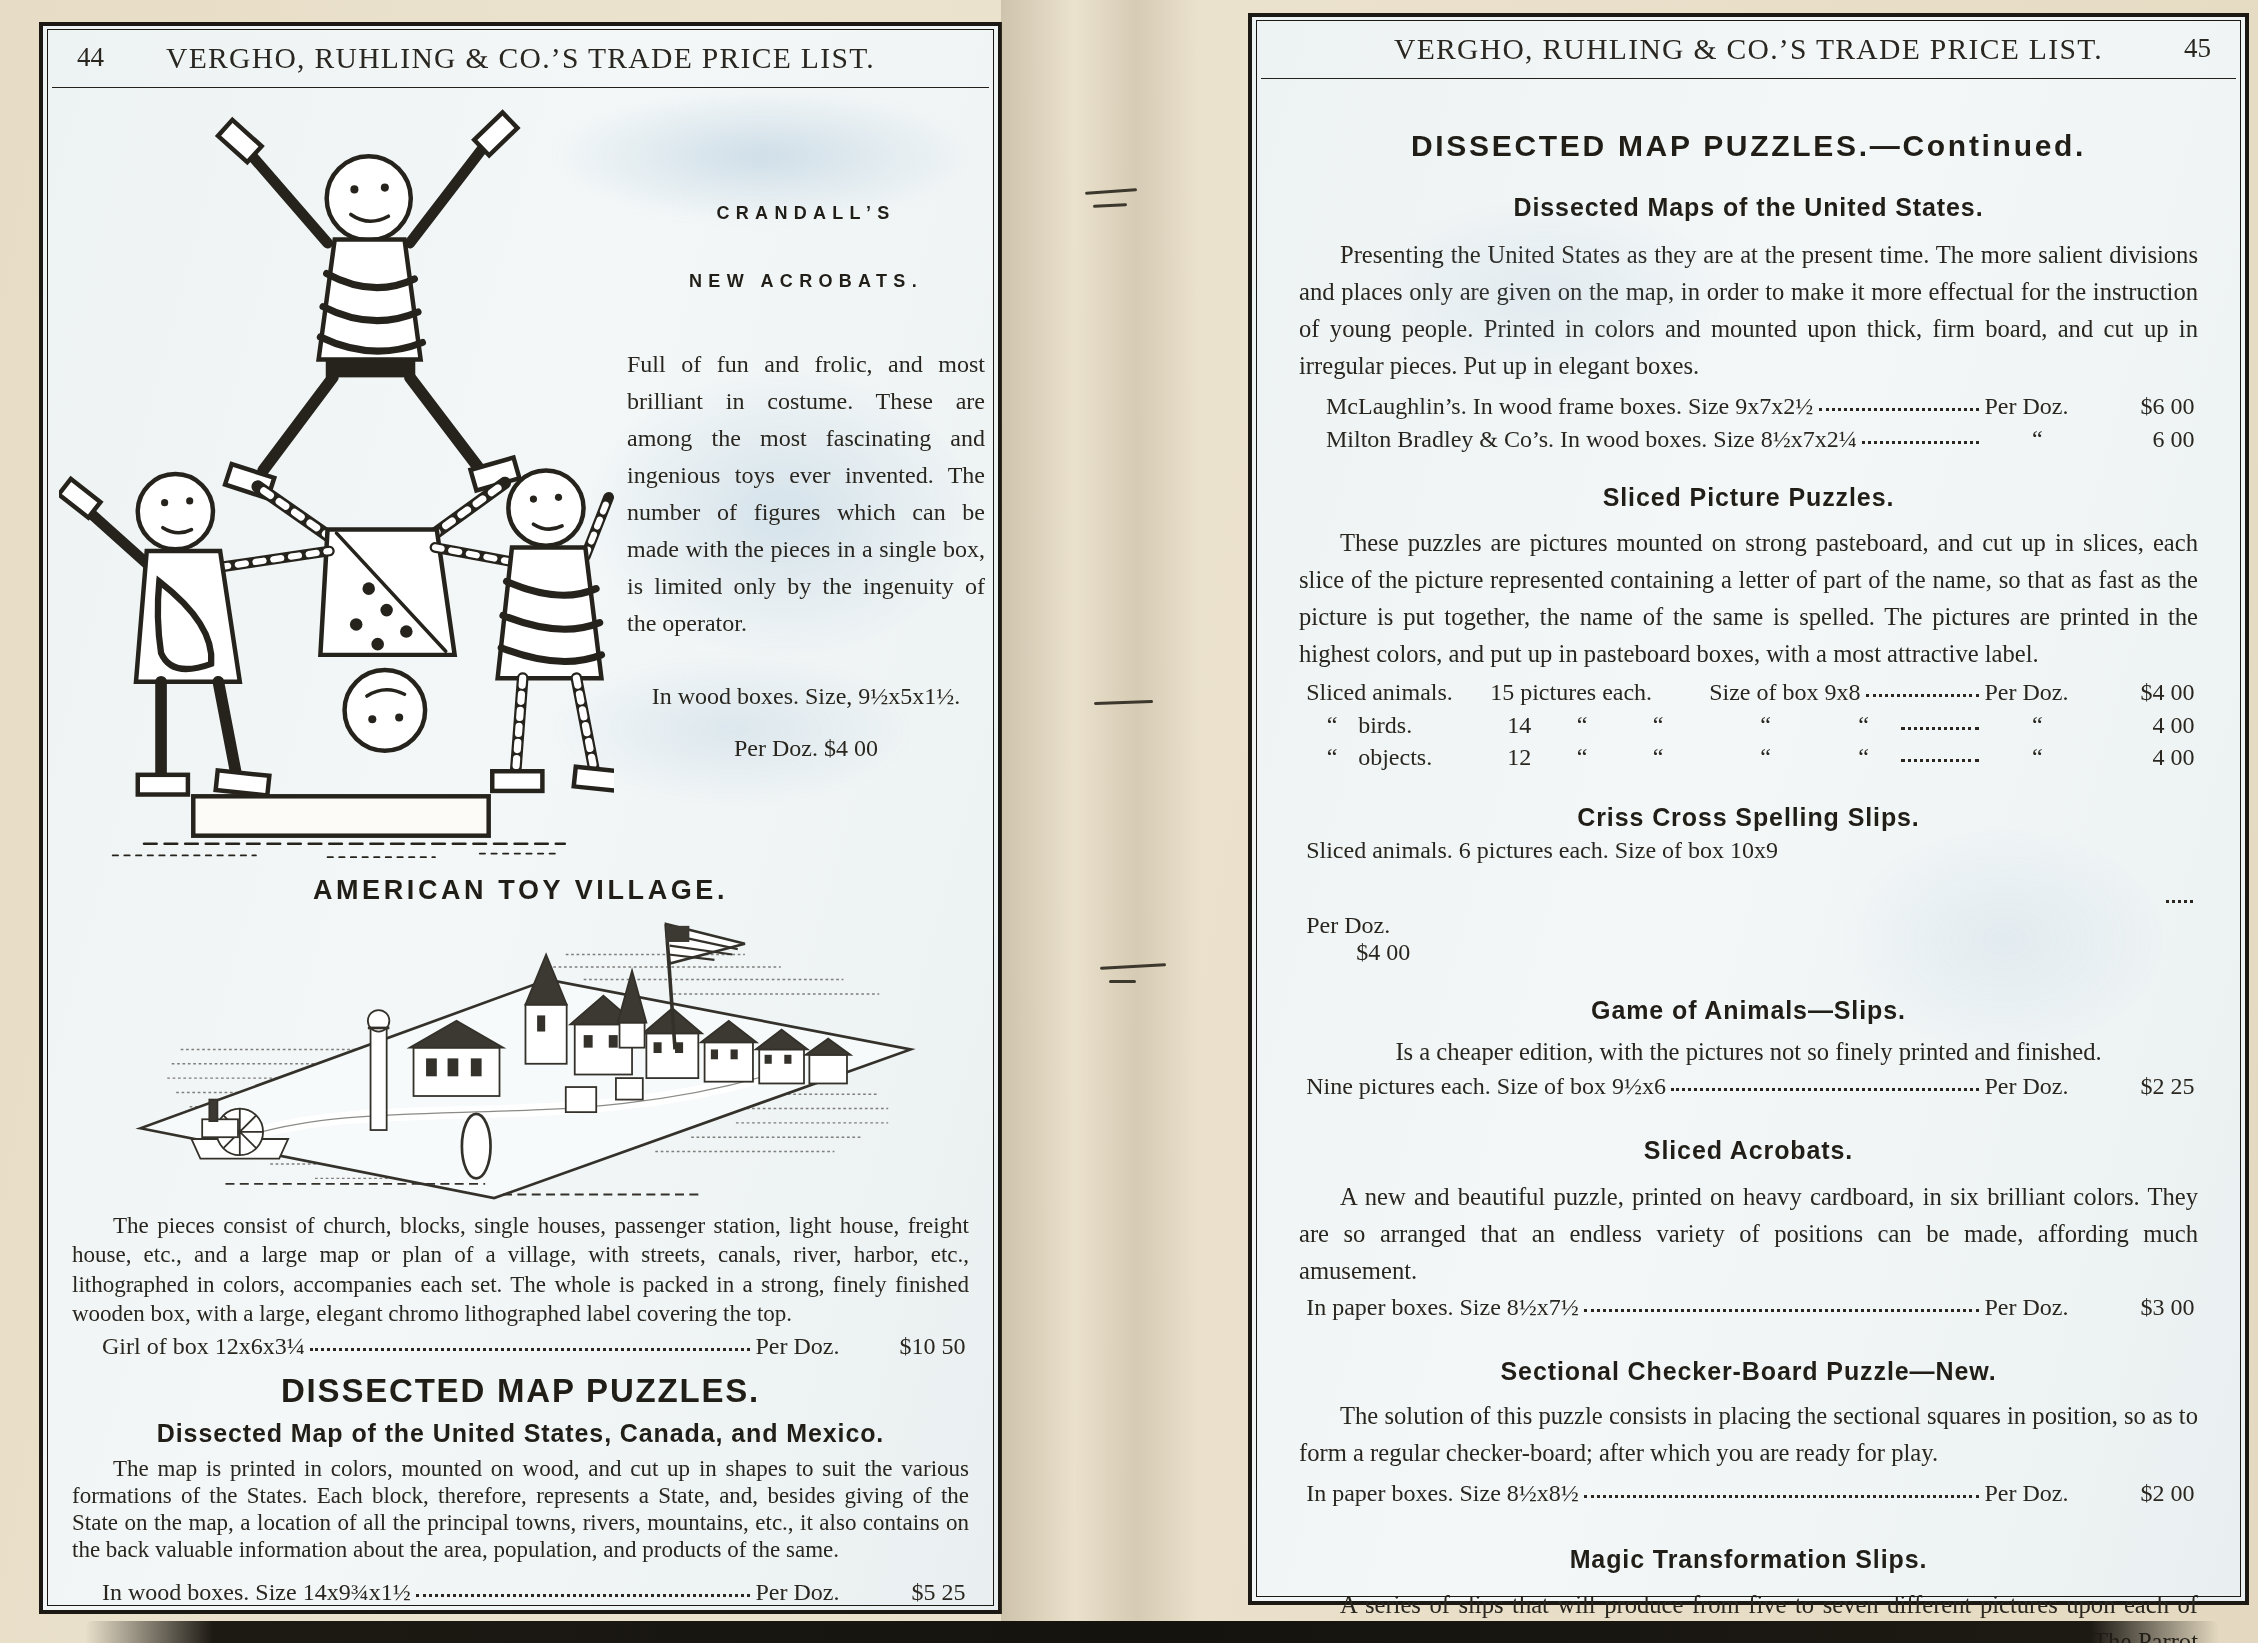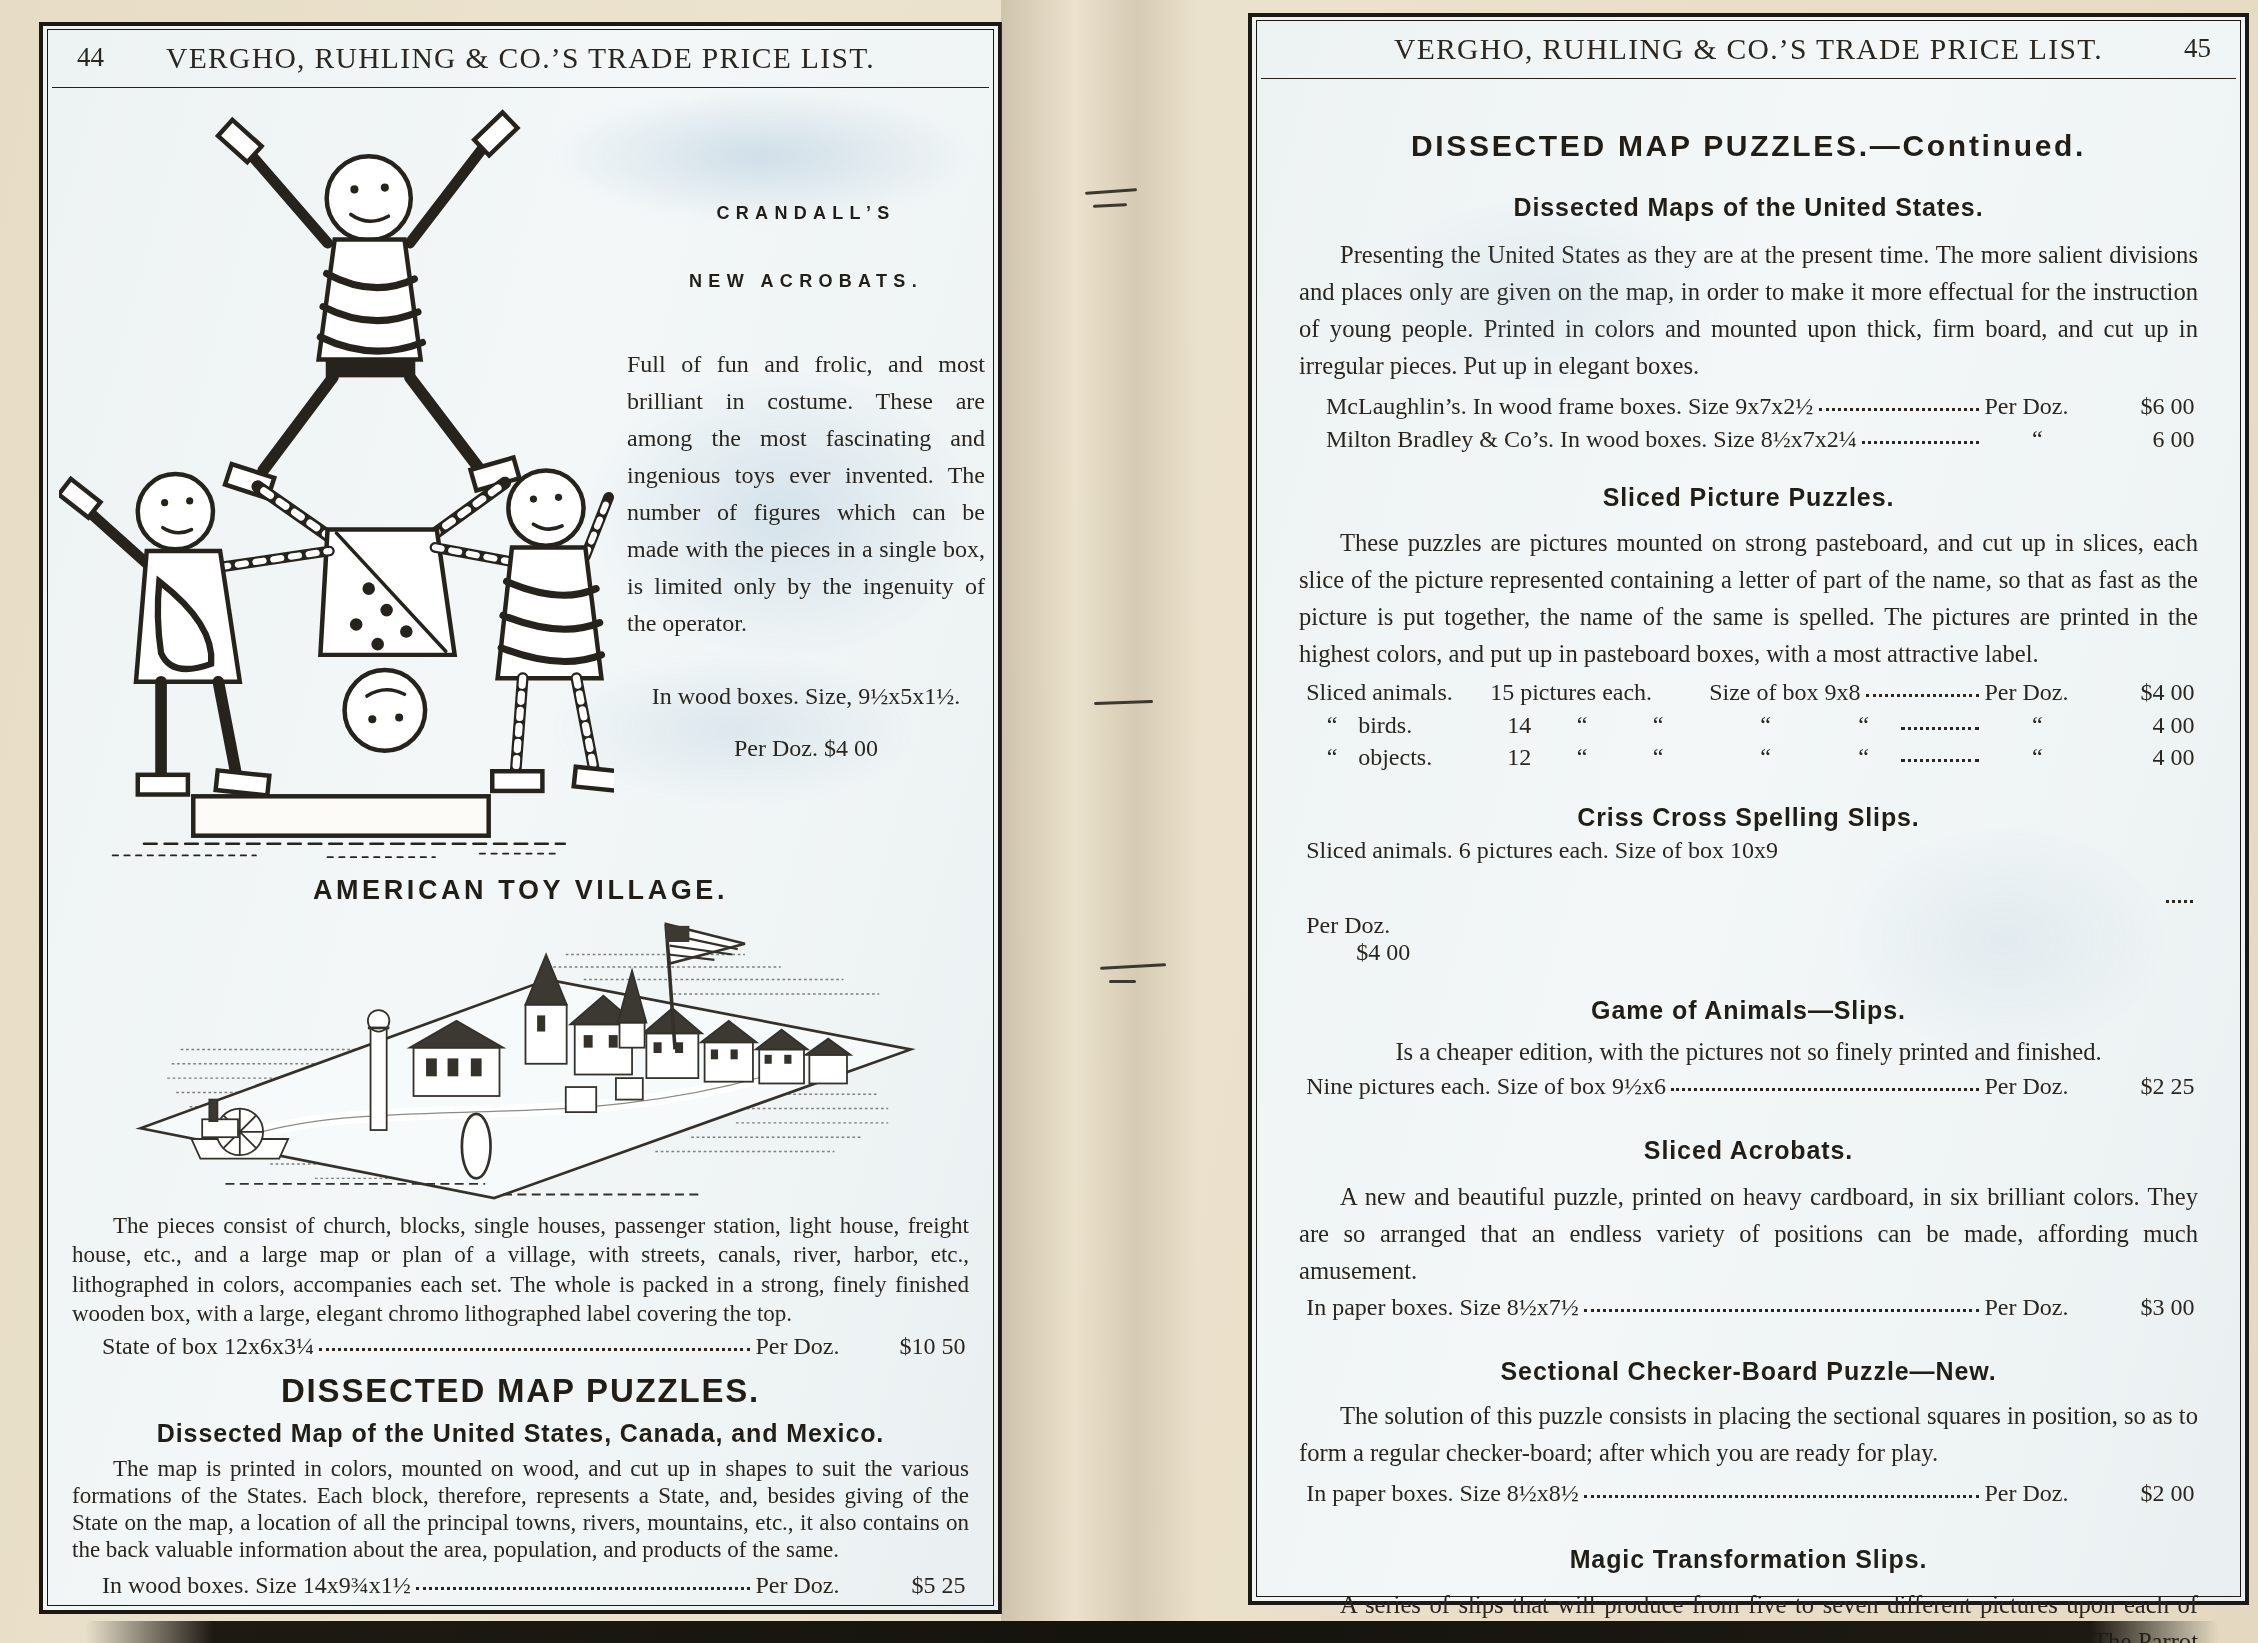--- a/index.html
+++ b/index.html
@@ -235,31 +235,31 @@
           <rect x="612" y="12" width="26" height="18" fill="#3c3933" stroke="none"></rect>
 
           <path d="M120,300 h290 M430,312 h220" stroke-width="2" stroke-dasharray="10 6"></path>
         </g>
       </svg>
     </div>
 
     <p class="para" style="margin-top:7.2px;">The pieces consist of church, blocks, single houses, passenger station, light house, freight house, etc., and a large map or plan of a village, with streets, canals, river, harbor, etc., lithographed in colors, accompanies each set.  The whole is packed in a strong, finely finished wooden box, with a large, elegant chromo lithographed label covering the top.</p>
 
     <div class="pl" style="margin-top:3.6px;padding-left:30px;">
-      <span class="pl-text">State of box 12x6x3¼</span>
+      <span class="pl-text">Girl of box 12x6x3¼</span>
       <span class="pl-leader"></span>
       <span class="pl-tail">Per Doz.</span>
       <span class="pl-price">$10 50</span>
     </div>
 
     <div class="hd hd-dissectL" style="margin-top:12.5px;">DISSECTED MAP PUZZLES.</div>
     <div class="hd hd-sub" style="margin-top:9px;">Dissected Map of the United States, Canada, and Mexico.</div>
     <p class="para tight" style="margin-top:7.2px;">The map is printed in colors, mounted on wood, and cut up in shapes to suit the various formations of the States.  Each block, therefore, represents a State, and, besides giving of the State on the map, a location of all the principal towns, rivers, mountains, etc., it also contains on the back valuable information about the area, population, and products of the same.</p>
 
-    <div class="pl" style="margin-top:9px;padding-left:30px;">
+    <div class="pl" style="margin-top:16px;padding-left:30px;">
       <span class="pl-text">In wood boxes.   Size 14x9¾x1½</span>
       <span class="pl-leader"></span>
       <span class="pl-tail">Per Doz.</span>
       <span class="pl-price">$5 25</span>
     </div>
   </div>
 </div>
 
 <div class="page right">
   <header class="pghead">

